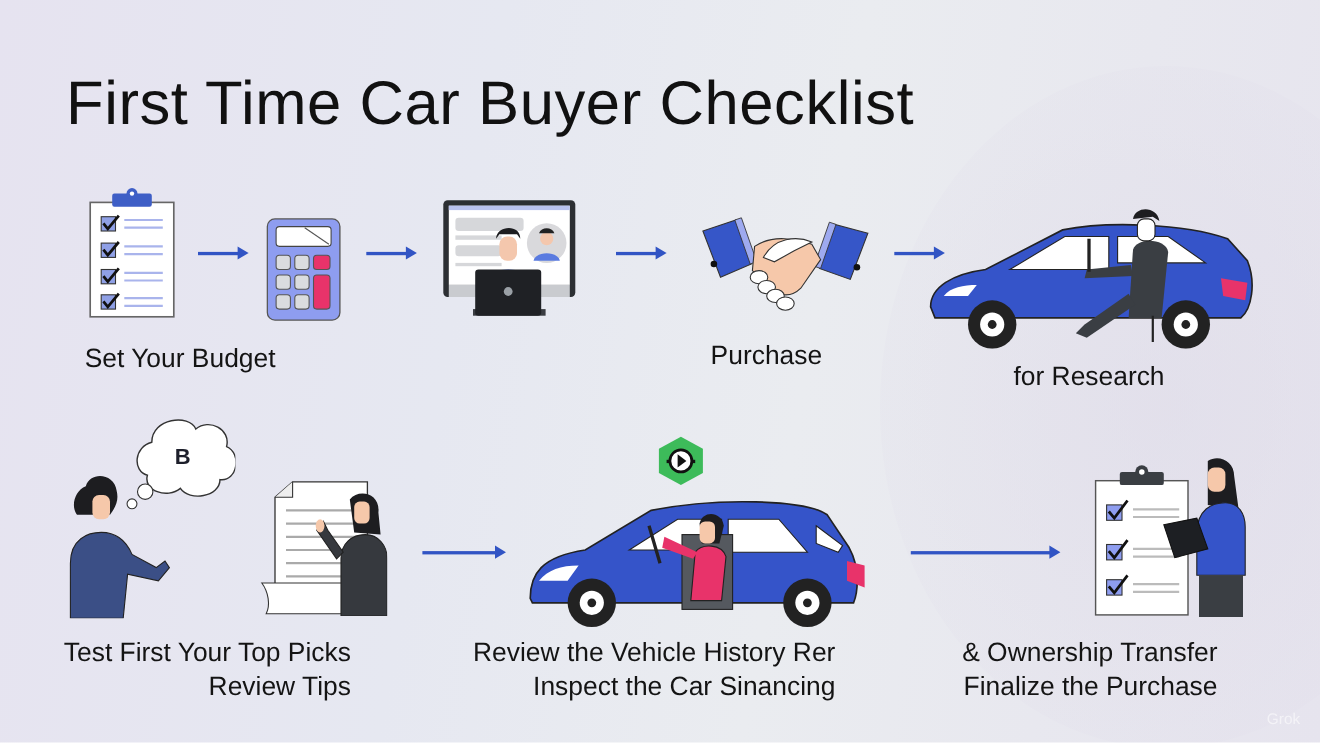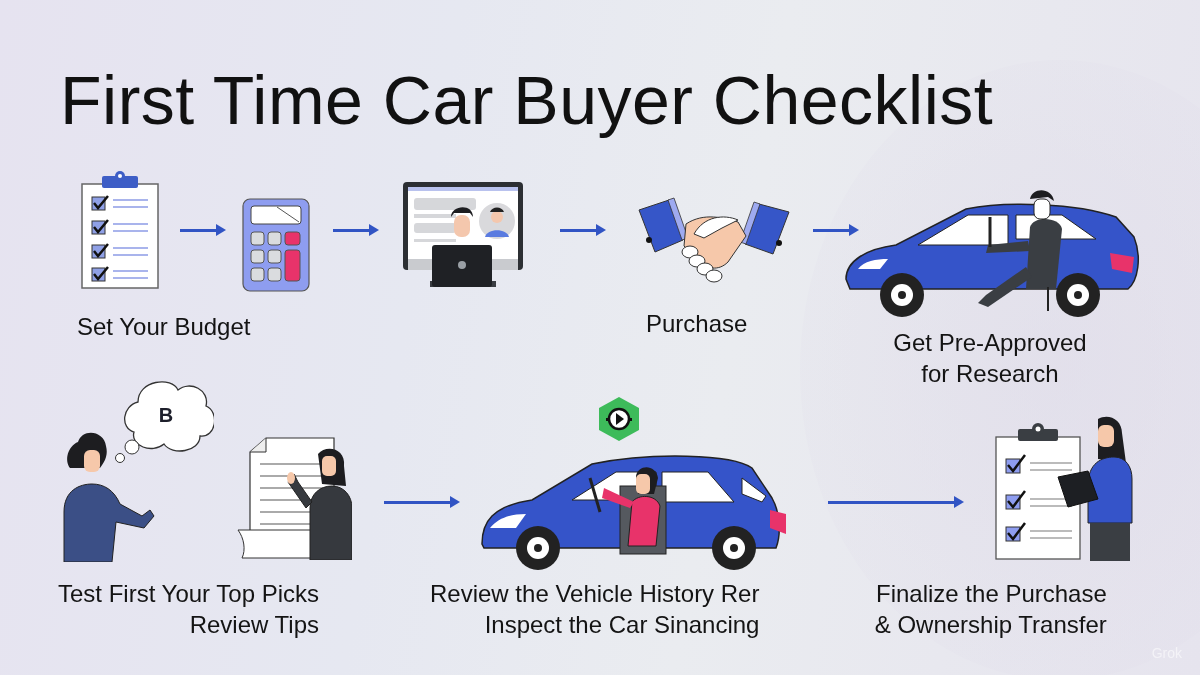--- a/index.html
+++ b/index.html
@@ -1,21 +1,21 @@
 <!DOCTYPE html>
 <html><head>
 <meta charset="utf-8">
 <style>
   html,body{margin:0;padding:0;}
   body{width:1200px;height:675px;overflow:hidden;position:relative;
     font-family:"Liberation Sans","DejaVu Sans",sans-serif;color:#111;
     background:linear-gradient(100deg,#e6e3f0 0%,#e6e8f1 35%,#eaecf0 60%,#e6e4ee 100%);}
   .blob{position:absolute;right:-120px;top:60px;width:520px;height:620px;border-radius:50%;
     background:radial-gradient(ellipse at center,rgba(222,218,232,0.55),rgba(230,230,238,0));}
-  .title{position:absolute;left:60px;top:66px;font-size:68px;font-weight:400;letter-spacing:0.5px;color:#111;margin:0;line-height:1;}
+  .title{position:absolute;left:60px;top:66px;font-size:56px;font-weight:400;letter-spacing:0.5px;color:#111;margin:0;line-height:1;}
   .label{position:absolute;font-size:24px;line-height:31px;color:#141414;text-align:center;white-space:nowrap;}
   .label.left{text-align:right;}
   .ico{position:absolute;}
   .arrow{position:absolute;height:3px;background:#3154c4;}
   .arrow::after{content:"";position:absolute;right:-8px;top:-5px;border-left:10px solid #3154c4;border-top:6.5px solid transparent;border-bottom:6.5px solid transparent;}
   .watermark{position:absolute;right:18px;bottom:14px;font-size:14px;color:rgba(255,255,255,0.55);}
 </style>
 </head>
 <body>
 
@@ -133,21 +133,20 @@
   <path d="M190 12c2-12 22-12 24 2l-6-4z" fill="#1d1d20"></path>
   <line x1="150" y1="30" x2="150" y2="60" stroke="#222" stroke-width="3"></line>
   <line x1="208" y1="100" x2="208" y2="124" stroke="#222" stroke-width="2"></line>
 </svg>
 
 <div class="label left" style="left:77px;top:311px">Set Your Budget</div>
 <div class="label" style="left:351px;top:311px;width:224px">
 </div>
 <div class="label left" style="left:646px;top:308px">Purchase</div>
 <div class="label" style="left:868px;top:327px;width:244px">
-  <div>Get Pre-Approved</div>
   <div>for Research</div>
 </div>
 
 <svg class="ico" style="left:58px;top:372px" width="156" height="190" viewBox="0 0 156 190">
   <path d="M80 30c0-22 34-26 40-12 12-10 32 0 28 16 14 6 10 32-6 30 0 16-28 20-36 8-12 10-34 2-30-12-14-4-12-26 4-30z" fill="#fff" stroke="#333" stroke-width="1.3"></path>
   <text x="108" y="50" font-family="Liberation Sans, sans-serif" font-weight="700" font-size="20" fill="#1d1f2b" text-anchor="middle">B</text>
   <circle cx="74" cy="75" r="7" fill="#fff" stroke="#333"></circle>
   <circle cx="62" cy="86" r="4.5" fill="#fff" stroke="#333"></circle>
   <path d="M20 70c4-14 26-12 28 4 2 8 0 14-6 22l-30 0c-6-8-2-22 8-26z" fill="#1d1d20"></path>
   <rect x="26" y="78" width="16" height="22" rx="6" fill="#f6c8aa"></rect>
@@ -238,17 +237,17 @@
 
 <div class="label left" style="left:58px;top:578px">
   <div>Test First Your Top Picks</div>
   <div>Review Tips</div>
 </div>
 <div class="label left" style="left:430px;top:578px">
   <div>Review the Vehicle History Rer</div>
   <div style="padding-left:9px">Inspect the Car Sinancing</div>
 </div>
 <div class="label left" style="left:874px;top:578px">
+  <div>&amp; Ownership Transfer</div>
   <div style="padding-left:2px">Finalize the Purchase</div>
-  <div>&amp; Ownership Transfer</div>
 </div>
 
 <div class="watermark">Grok</div>
 
 </body></html>

